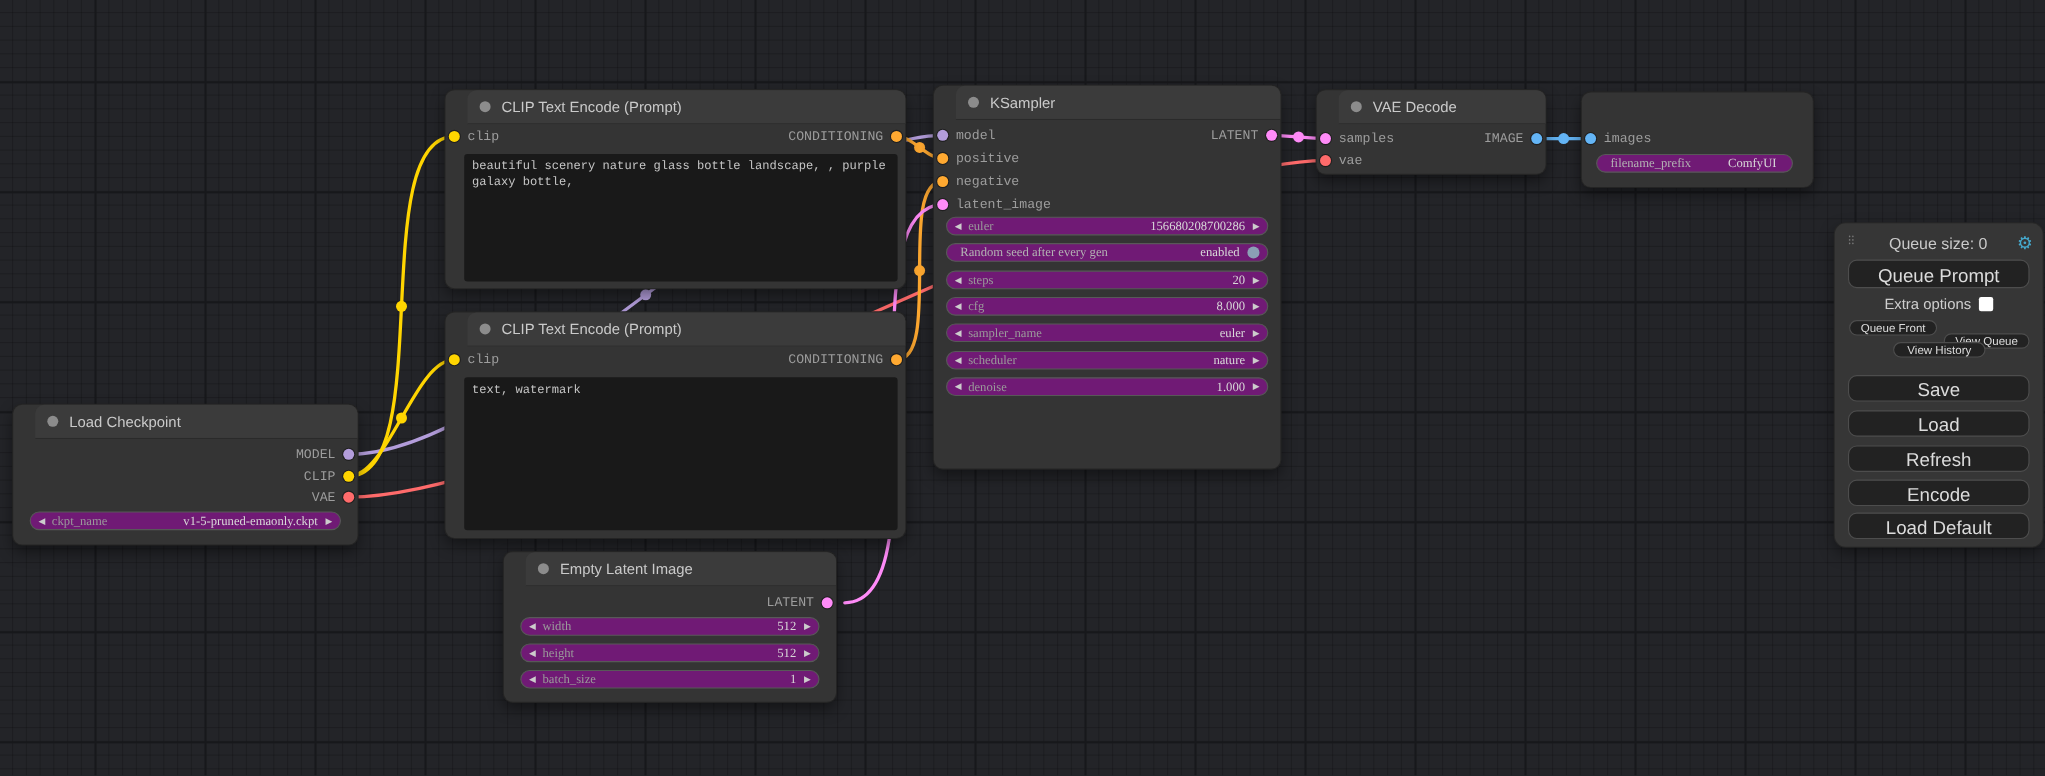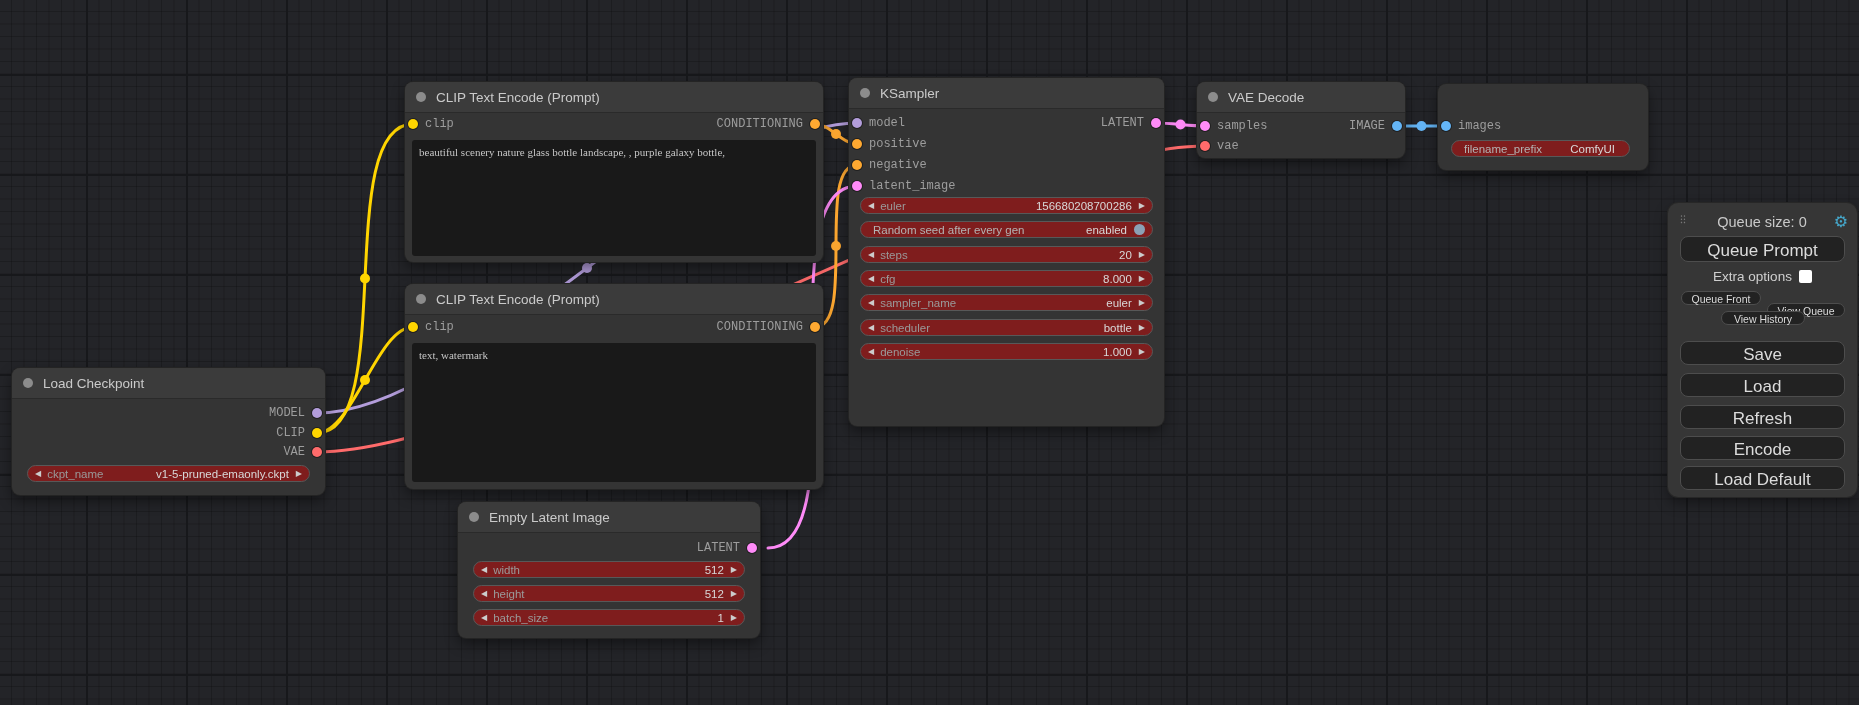--- a/index.html
+++ b/index.html
@@ -15,38 +15,38 @@
     background-size:100px 100px,100px 100px,12.5px 12.5px,12.5px 12.5px;
     background-position:-14px -26px,-14px -26px,-1.5px -1.5px,-1.5px -1.5px;
   }
   #wires{position:absolute;left:0;top:0;z-index:1;}
   .node{
     position:absolute; z-index:2; background:#343434; border-radius:8px;
     box-shadow:0 0 0 1px #242424, 0 6px 14px rgba(0,0,0,.45);
   }
   .node-header{
     height:30px; background:#3b3b3b; border-radius:8px 8px 0 0;
-    border-bottom:1px solid #2a2a2a; display:flex; align-items:center; gap:10px; padding:0 11px;
+    border-bottom:1px solid #2a2a2a; display:flex; align-items:center; gap:10px; padding:0 11px;margin-left:20px;
   }
   .collapse-dot{width:10px;height:10px;border-radius:50%;background:#8c8c8c;flex:0 0 auto;}
   .node-title{color:#cacaca;font-size:13.5px;white-space:nowrap;}
   .port{position:absolute;height:14px;display:flex;align-items:center;gap:7px;font-family:Liberation Mono, monospace;}
   .port.in{left:3px;}
   .port.out{right:3px;flex-direction:row-reverse;}
   .dot{width:10px;height:10px;border-radius:50%;background:#888;box-shadow:0 0 0 1px rgba(0,0,0,.4);flex:0 0 auto;}
   .port-label{color:#9d9d9d;font-size:12px;white-space:nowrap;}
   .prompt-box{
-    position:absolute;left:7px;right:7px;background:#191919;border-radius:3px;
-    color:#c5c5c5;font-family:Liberation Serif, serif;font-size:11px;line-height:14px;
+    position:absolute;left:17px;right:7px;background:#191919;border-radius:3px;
+    color:#c5c5c5;font-family:Liberation Mono, monospace;font-size:11px;line-height:14px;
     padding:5px 7px;white-space:pre-wrap;word-break:break-word;box-sizing:border-box;
   }
   .widget{
-    position:absolute;left:12px;right:12px;height:17px;background:#7f1d1d;
+    position:absolute;left:12px;right:12px;height:17px;background:#701a75;
     border:1px solid #585858;border-radius:9px;display:flex;align-items:center;
-    padding:0 7px;box-sizing:border-box;font-size:11.5px;white-space:nowrap;overflow:hidden;
+    padding:0 7px;box-sizing:border-box;font-size:11.5px;white-space:nowrap;overflow:hidden;font-family:Liberation Serif, serif;
   }
   .widget .arrow{color:#cccccc;font-size:8px;line-height:1;flex:0 0 auto;}
   .widget .w-label{margin-left:6px;color:#9a9a9a;flex:0 0 auto;}
   .widget.noarrow .w-label{margin-left:5px;color:#b3b3b3;}
   .widget .w-value{flex:1 1 auto;text-align:right;color:#d8d8d8;margin-right:7px;}
   .widget .toggle-circle{width:11px;height:11px;border-radius:50%;background:#8ba0b5;flex:0 0 auto;}
   .queue-panel{
     position:absolute;z-index:3;left:1668px;top:203px;width:189px;height:294px;
     background:#363636;border-radius:10px;box-shadow:0 0 0 1px #272727,0 6px 14px rgba(0,0,0,.4);
   }
@@ -225,21 +225,21 @@
     </div>
     <div class="widget" style="top:216px;left:11px;right:11px">
       <span class="arrow">◀</span>
       <span class="w-label">sampler_name</span>
       <span class="w-value">euler</span>
       <span class="arrow">▶</span>
     </div>
     <div class="widget" style="top:241px;left:11px;right:11px">
       <span class="arrow">◀</span>
       <span class="w-label">scheduler</span>
-      <span class="w-value">bottle</span>
+      <span class="w-value">nature</span>
       <span class="arrow">▶</span>
     </div>
     <div class="widget" style="top:265px;left:11px;right:11px">
       <span class="arrow">◀</span>
       <span class="w-label">denoise</span>
       <span class="w-value">1.000</span>
       <span class="arrow">▶</span>
     </div>
   </div>
 

